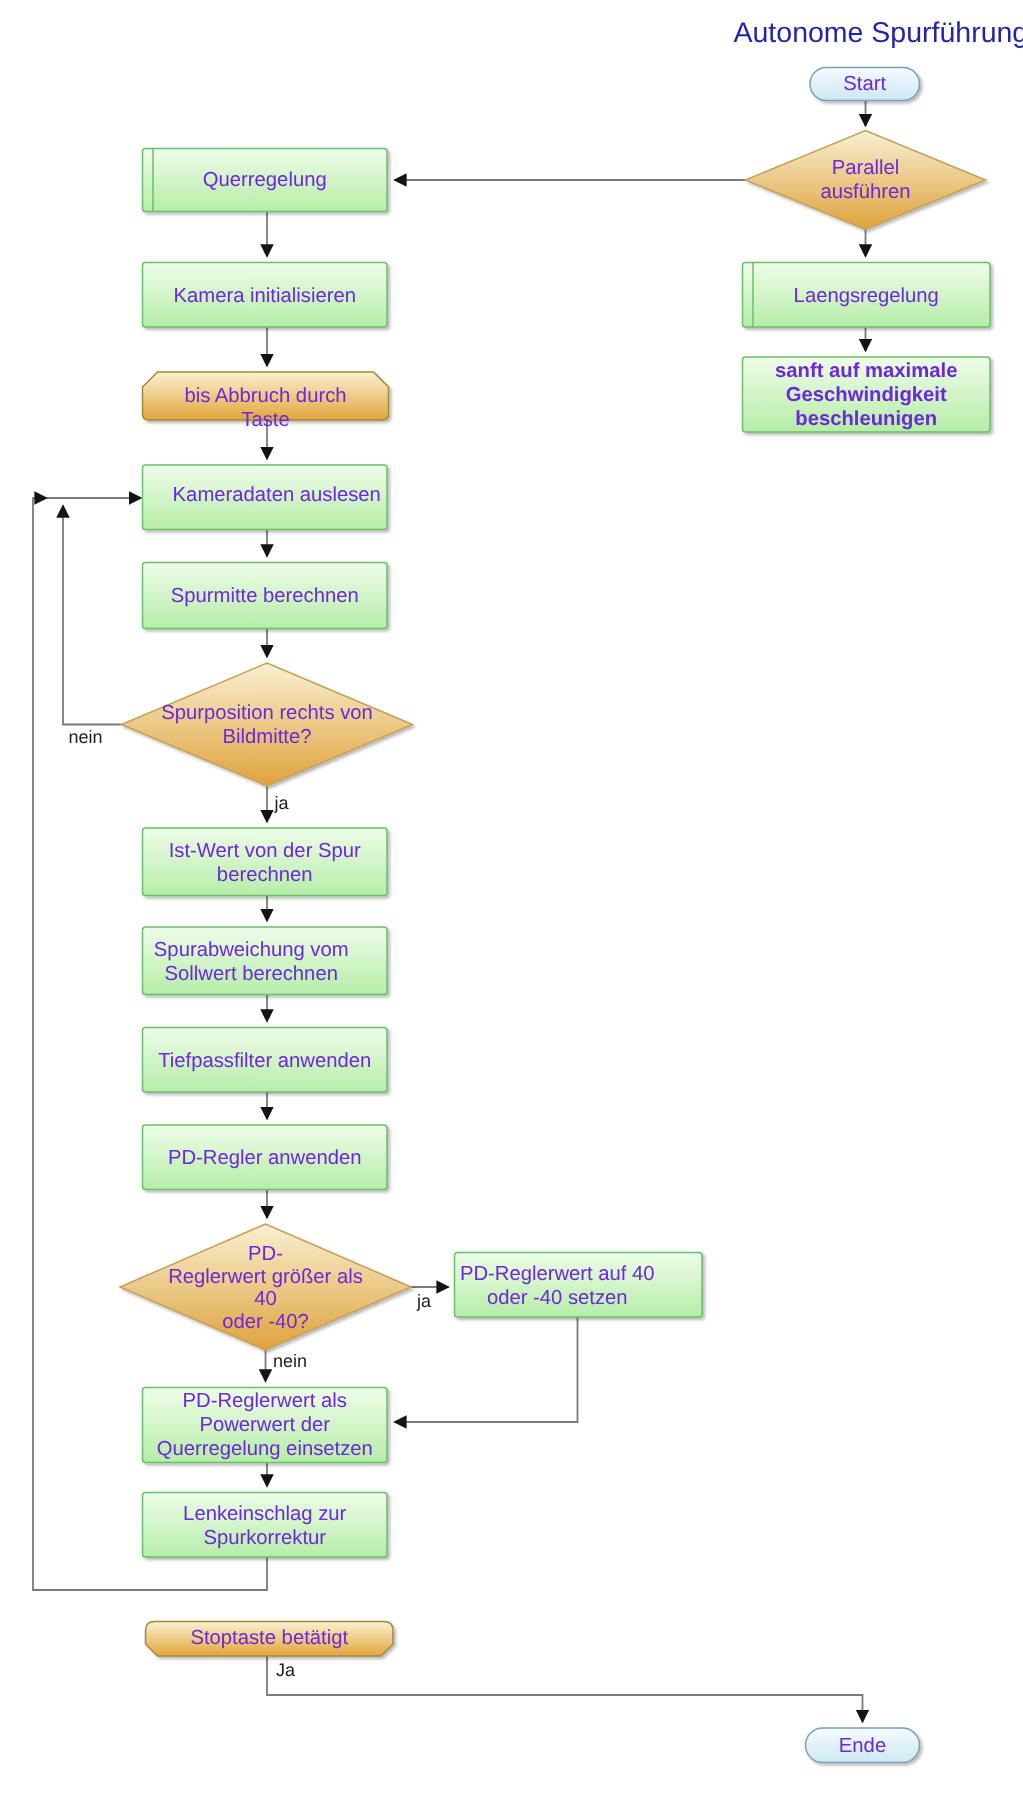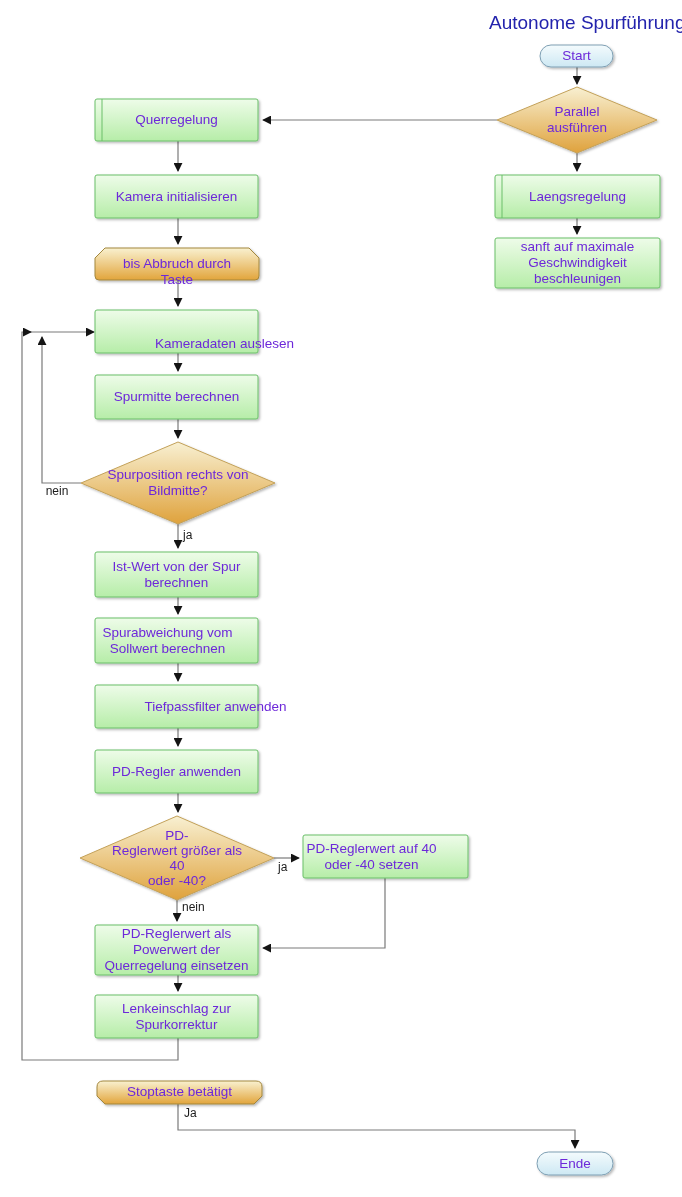--- a/index.html
+++ b/index.html
@@ -111,35 +111,35 @@
     </g>
   </svg>
 
   <div class="title" style="left:489px;top:12px;">Autonome Spurführung</div>
 
   <div class="lbl" style="left:540px;top:45px;width:73px;height:22px;">Start</div>
   <div class="lbl" style="left:497px;top:87px;width:160px;height:66px;">Parallel
 ausführen</div>
   <div class="lbl" style="left:95px;top:99px;width:163px;height:42px;">Querregelung</div>
   <div class="lbl" style="left:495px;top:175px;width:165px;height:43px;">Laengsregelung</div>
-  <div class="lbl" style="left:495px;top:238px;width:165px;height:50px;">sanft auf maximale
+  <div class="lbl" style="left:495px;top:238px;width:165px;height:50px;font-weight:bold;">sanft auf maximale
 Geschwindigkeit
 beschleunigen</div>
   <div class="lbl" style="left:95px;top:175px;width:163px;height:43px;">Kamera initialisieren</div>
   <div class="lbl" style="left:95px;top:256px;width:164px;height:32px;">bis Abbruch durch
 Taste</div>
-  <div class="lbl" style="left:95px;top:322px;width:179px;height:43px;padding-left:40px;">Kameradaten auslesen</div>
+  <div class="lbl" style="left:95px;top:308px;width:179px;height:43px;">Kameradaten auslesen</div>
   <div class="lbl" style="left:95px;top:375px;width:163px;height:44px;">Spurmitte berechnen</div>
   <div class="lbl" style="left:81px;top:442px;width:194px;height:82px;">Spurposition rechts von
 Bildmitte?</div>
   <div class="lbl" style="left:95px;top:552px;width:163px;height:45px;">Ist-Wert von der Spur
 berechnen</div>
   <div class="lbl" style="left:95px;top:618px;width:145px;height:45px;">Spurabweichung vom
 Sollwert berechnen</div>
-  <div class="lbl" style="left:95px;top:685px;width:163px;height:43px;margin-left:39px;">Tiefpassfilter anwenden</div>
+  <div class="lbl" style="left:95px;top:685px;width:163px;height:43px;">Tiefpassfilter anwenden</div>
   <div class="lbl" style="left:95px;top:750px;width:163px;height:43px;">PD-Regler anwenden</div>
   <div class="lbl" style="left:80px;top:816px;width:194px;height:84px;line-height:1.13;">PD-
 Reglerwert größer als
 40
 oder -40?</div>
   <div class="lbl" style="left:303px;top:835px;width:137px;height:43px;">PD-Reglerwert auf 40
 oder -40 setzen</div>
   <div class="lbl" style="left:95px;top:925px;width:163px;height:50px;">PD-Reglerwert als
 Powerwert der
 Querregelung einsetzen</div>

